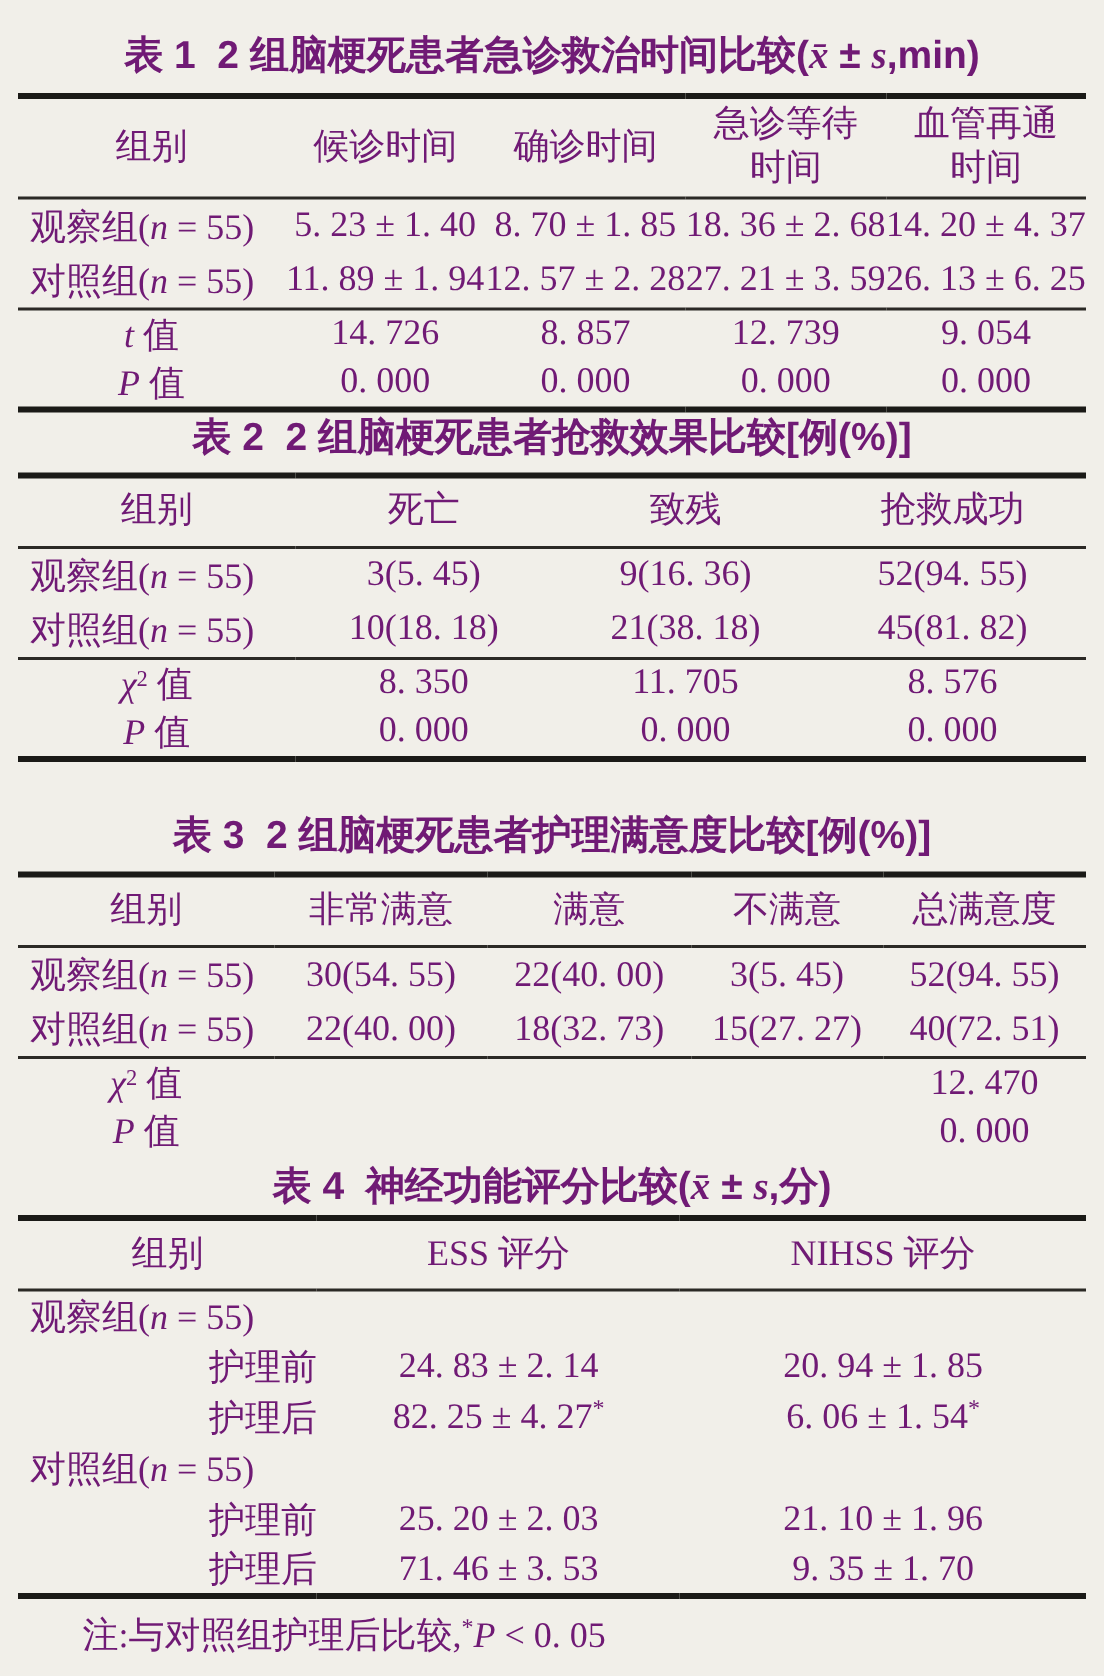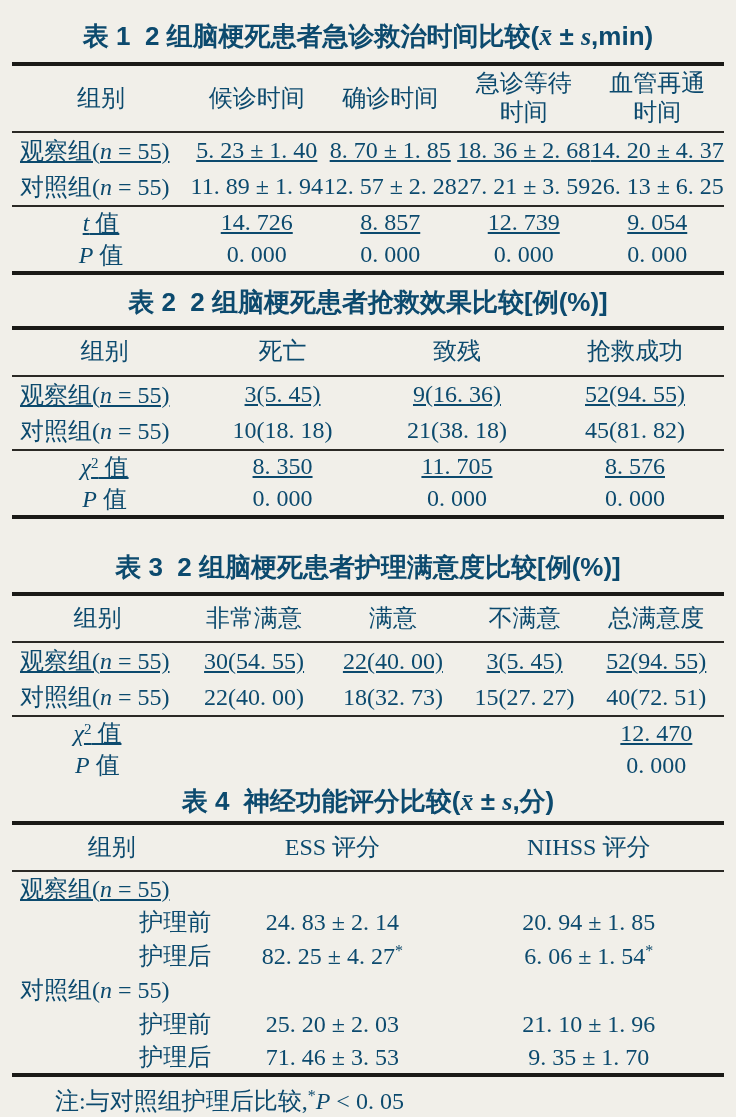--- a/index.html
+++ b/index.html
@@ -1,43 +1,43 @@
 <!DOCTYPE html>
 <html><head>
 <meta charset="utf-8">
 <style>
   * { margin:0; padding:0; box-sizing:border-box; }
   html,body { background:#f1efe9; }
   .page {
     width:736px; height:1117px; overflow:hidden;
-    background:#f1efe9; color:#0c4a6e;
+    background:#f1efe9; color:#701a75;
     padding:20px 12px 0 12px;
     font-family:"Liberation Serif","DejaVu Serif",serif;
   }
   .tbl-title {
     text-align:center; font-weight:bold; font-size:26px; line-height:1.3;
     font-family:"Liberation Sans","DejaVu Sans",sans-serif;
     white-space:pre-wrap;
   }
   .sec1 .tbl-title { padding-bottom:8px; }
-  .sec2 { margin-top:11px; }
+  .sec2 { margin-top:0; }
   .sec2 .tbl-title { padding-bottom:6px; }
   .sec3 { margin-top:32px; }
   .sec3 .tbl-title { padding-bottom:8px; }
   .sec4 .tbl-title { padding-top:4px; padding-bottom:2px; }
   .math { font-family:"Liberation Serif","DejaVu Serif",serif; font-style:italic; }
   .it  { font-style:italic; }
   .chi { font-style:italic; }
   sup.two  { font-size:15px; vertical-align:7px; }
   sup.star { font-size:16px; vertical-align:8px; }
   table { width:100%; border-collapse:collapse; table-layout:fixed; font-size:24px; }
   th, td { font-weight:normal; text-align:center; vertical-align:middle; padding:0; }
   th { white-space:pre-line; line-height:1.22; }
   .r-thick > th, .r-thick > td { border-top:4px solid #1b1a17; }
-  .r-thin  > th, .r-thin  > td { border-top:2px solid #2b2925;text-decoration:underline; }
+  .r-thin  > th, .r-thin  > td { border-top:2px solid #2b2925; }
   table.end { border-bottom:4px solid #1b1a17; }
   td.left   { text-align:left; padding-left:8px; white-space:nowrap; }
   td.indent { text-align:right; padding-left:43px; }
   #t1 thead tr { height:68px; }
   #t1 tr.data  { height:37px; }
   #t1 tr.stat  { height:33px;margin-top:16px; }
   #t2 thead tr, #t3 thead tr { height:48px; }
   #t2 tr.data, #t3 tr.data   { height:37px; }
   #t2 tr.stat  { height:33px; }
   #t3 tr.stat  { height:32px; }

